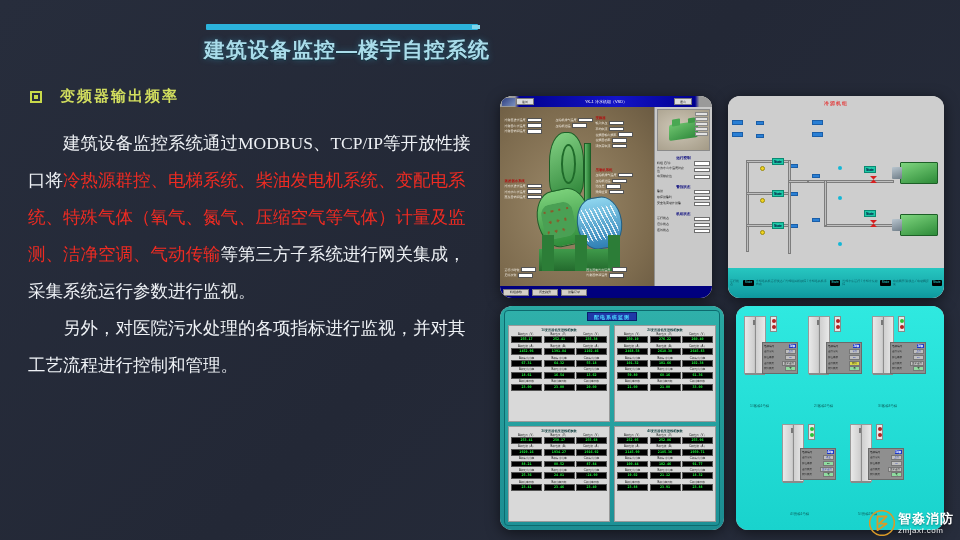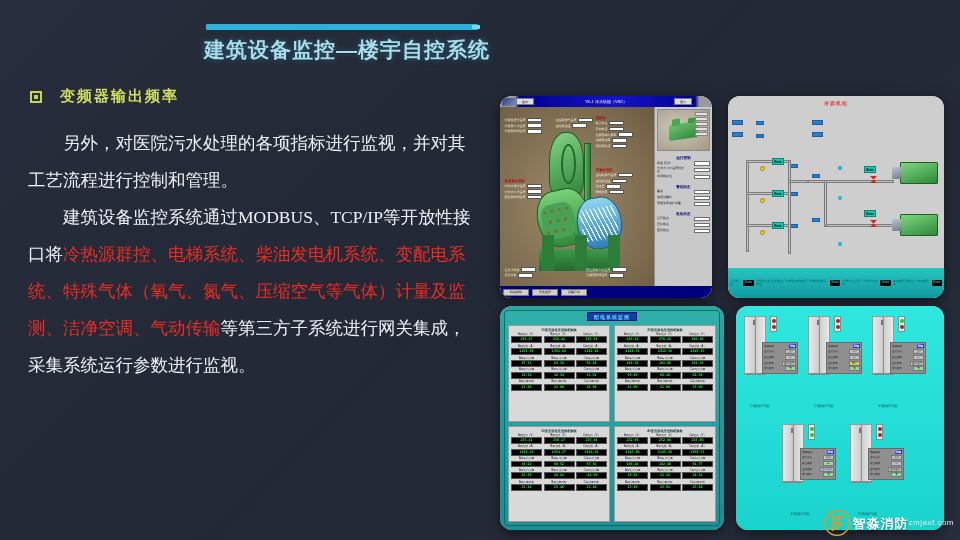--- a/index.html
+++ b/index.html
@@ -280,21 +280,21 @@
     padding:0 1px;min-width:11px;text-align:center;}
   .epanel .row i.hl{background:#d8d84a;}
   .epanel .row i.blue{color:#1a2fb0;}
   .epanel .row i.grn{background:#8fdca0;}
   .elabel{position:absolute;font-size:3.4px;color:#0b5b58;white-space:nowrap;}
 
   
   .watermark{position:absolute; right:6px; bottom:4px; display:flex; align-items:center; gap:3px;}
   .wm-logo{width:26px;height:26px;position:relative;}
   .wm-logo svg{width:100%;height:100%;}
-  .wm-text{display:flex;flex-direction:row;line-height:1;}
+  .wm-text{display:flex;flex-direction:column;line-height:1;}
   .wm-text b{font-size:13px;color:#fff;font-weight:bold;letter-spacing:1px;
     text-shadow:0 1px 2px rgba(0,0,0,.4);}
   .wm-text span{font-size:8px;color:#eaeaea;letter-spacing:0.5px;margin-top:2px;}
 </style>
 </head>
 <body>
 
 <div id="slide">
 
   <div class="title-rule"></div>
@@ -302,24 +302,24 @@
 
   <div class="heading-row">
     <span class="bullet-sq">
         <i></i>
       </span>
     <span class="heading-text">变频器输出频率</span>
   </div>
 
   <div class="body-col">
     <p>
-      <span>另外，对医院污水处理的各项指标进行监视，并对其工艺流程进行控制和管理。</span>
+      <span>建筑设备监控系统通过MODBUS、TCP/IP等开放性接口将</span><span class="hl-red">冷热源群控、电梯系统、柴油发电机系统、变配电系统、特殊气体（氧气、氮气、压缩空气等气体）计量及监测、洁净空调、气动传输</span><span>等第三方子系统进行网关集成，采集系统运行参数进行监视。</span>
     </p>
     <p>
-      <span>建筑设备监控系统通过MODBUS、TCP/IP等开放性接口将</span><span class="hl-red">冷热源群控、电梯系统、柴油发电机系统、变配电系统、特殊气体（氧气、氮气、压缩空气等气体）计量及监测、洁净空调、气动传输</span><span>等第三方子系统进行网关集成，采集系统运行参数进行监视。</span>
+      <span>另外，对医院污水处理的各项指标进行监视，并对其工艺流程进行控制和管理。</span>
     </p>
   </div>
 
   <div class="panel p-tl">
     <div class="scada">
       <div class="scada-titlebar">
         <span class="tb-logo"></span>
         <span class="tb-btn tb-l">返回</span>
         <span>YK-1 冷水机组（VSD）</span>
         <span class="tb-btn tb-r">退出</span>

